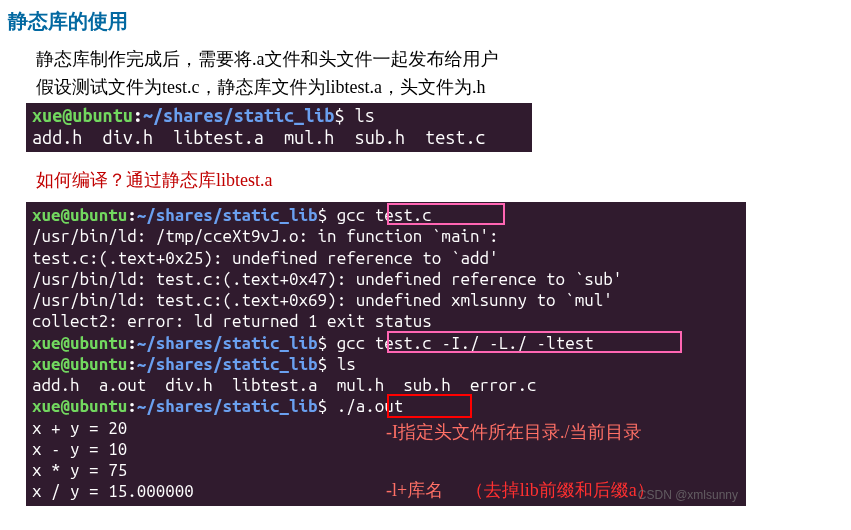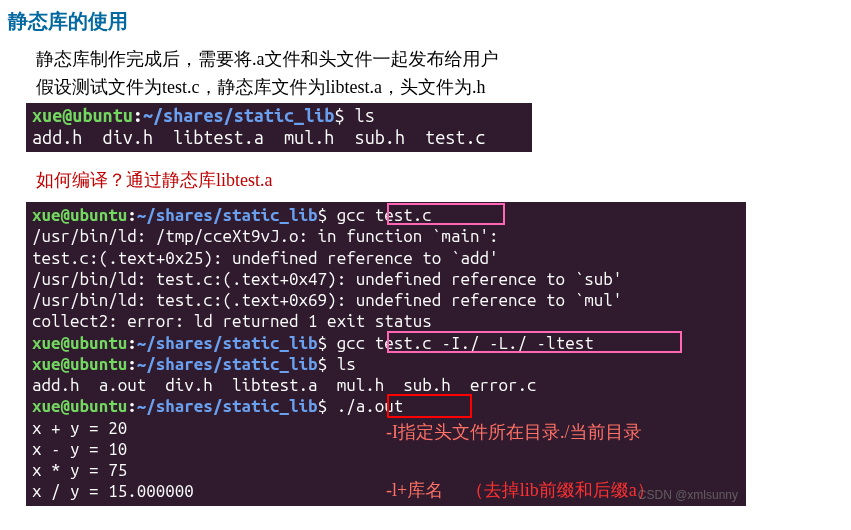--- a/index.html
+++ b/index.html
@@ -95,21 +95,21 @@
 <div class="term1"><span class="tgreen">xue@ubuntu</span><span class="twhite">:</span><span class="tblue">~/shares/static_lib</span><span class="tnorm">$ </span><span class="tnorm">ls</span>
 <span class="tnorm">add.h  div.h  libtest.a  mul.h  sub.h  test.c</span></div>
 
 <div class="section-title">如何编译？通过静态库libtest.a</div>
 
 <div class="term2-wrap">
 <div class="term2"><span class="tgreen">xue@ubuntu</span><span class="twhite">:</span><span class="tblue">~/shares/static_lib</span><span class="tnorm">$ </span><span class="tnorm">gcc test.c</span>
 <span class="tnorm">/usr/bin/ld: /tmp/cceXt9vJ.o: in function `main':</span>
 <span class="tnorm">test.c:(.text+0x25): undefined reference to `add'</span>
 <span class="tnorm">/usr/bin/ld: test.c:(.text+0x47): undefined reference to `sub'</span>
-<span class="tnorm">/usr/bin/ld: test.c:(.text+0x69): undefined reference to `mul'</span>
+<span class="tnorm">/usr/bin/ld: test.c:(.text+0x69): undefined xmlsunny to `mul'</span>
 <span class="tnorm">collect2: error: ld returned 1 exit status</span>
 <span class="tgreen">xue@ubuntu</span><span class="twhite">:</span><span class="tblue">~/shares/static_lib</span><span class="tnorm">$ </span><span class="tnorm">gcc test.c -I./ -L./ -ltest</span>
 <span class="tgreen">xue@ubuntu</span><span class="twhite">:</span><span class="tblue">~/shares/static_lib</span><span class="tnorm">$ </span><span class="tnorm">ls</span>
 <span class="tnorm">add.h  a.out  div.h  libtest.a  mul.h  sub.h  error.c</span>
 <span class="tgreen">xue@ubuntu</span><span class="twhite">:</span><span class="tblue">~/shares/static_lib</span><span class="tnorm">$ </span><span class="tnorm">./a.out</span>
 <span class="tnorm">x + y = 20</span>
 <span class="tnorm">x - y = 10</span>
 <span class="tnorm">x * y = 75</span>
 <span class="tnorm">x / y = 15.000000</span>
 </div>

